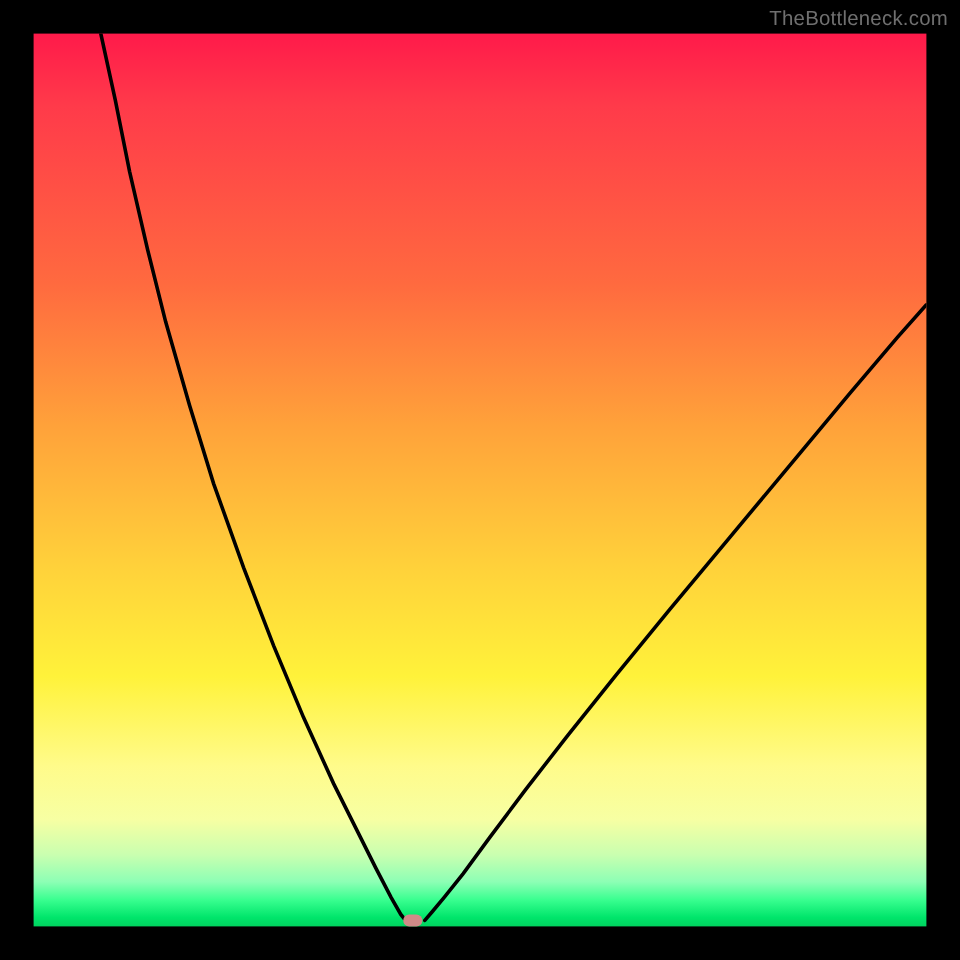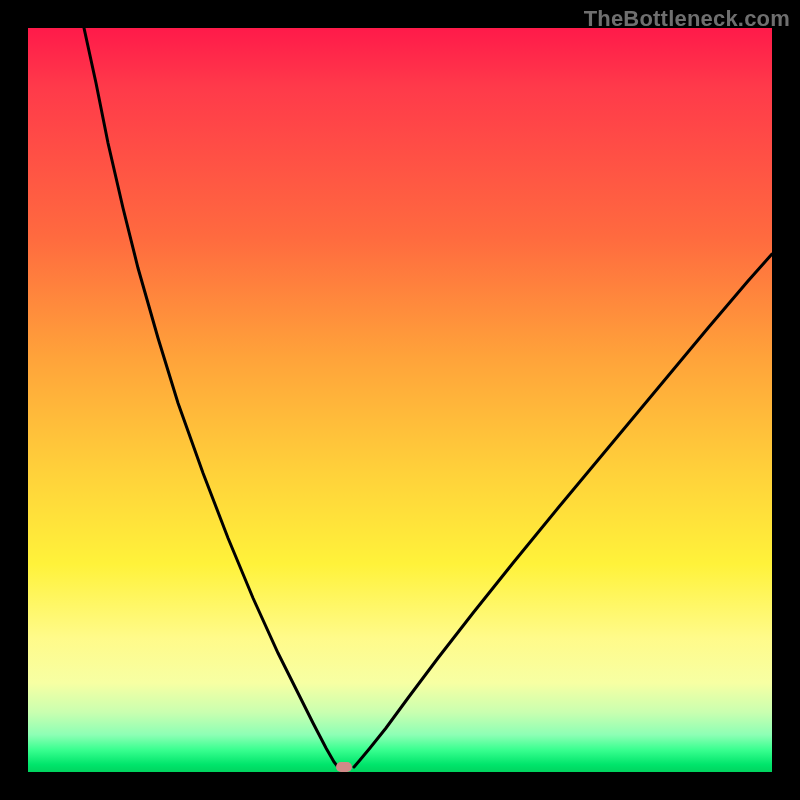--- a/index.html
+++ b/index.html
@@ -55,22 +55,22 @@
     height: 10px;
     border-radius: 5px;
     background: #d08a88;
     transform: translate(-50%, -50%);
   }
   .watermark {
     position: absolute;
     top: 6px;
     right: 10px;
     color: #6f6f6f;
-    font-size: 22px;
-    font-weight: 700;
+    font-size: 17px;
+    font-weight: 400;
     letter-spacing: 0.2px;
   }
 </style>
 </head>
 <body>
 
 <div class="watermark">TheBottleneck.com</div>
 
 <div class="frame">
   <div class="plot-area"></div>

